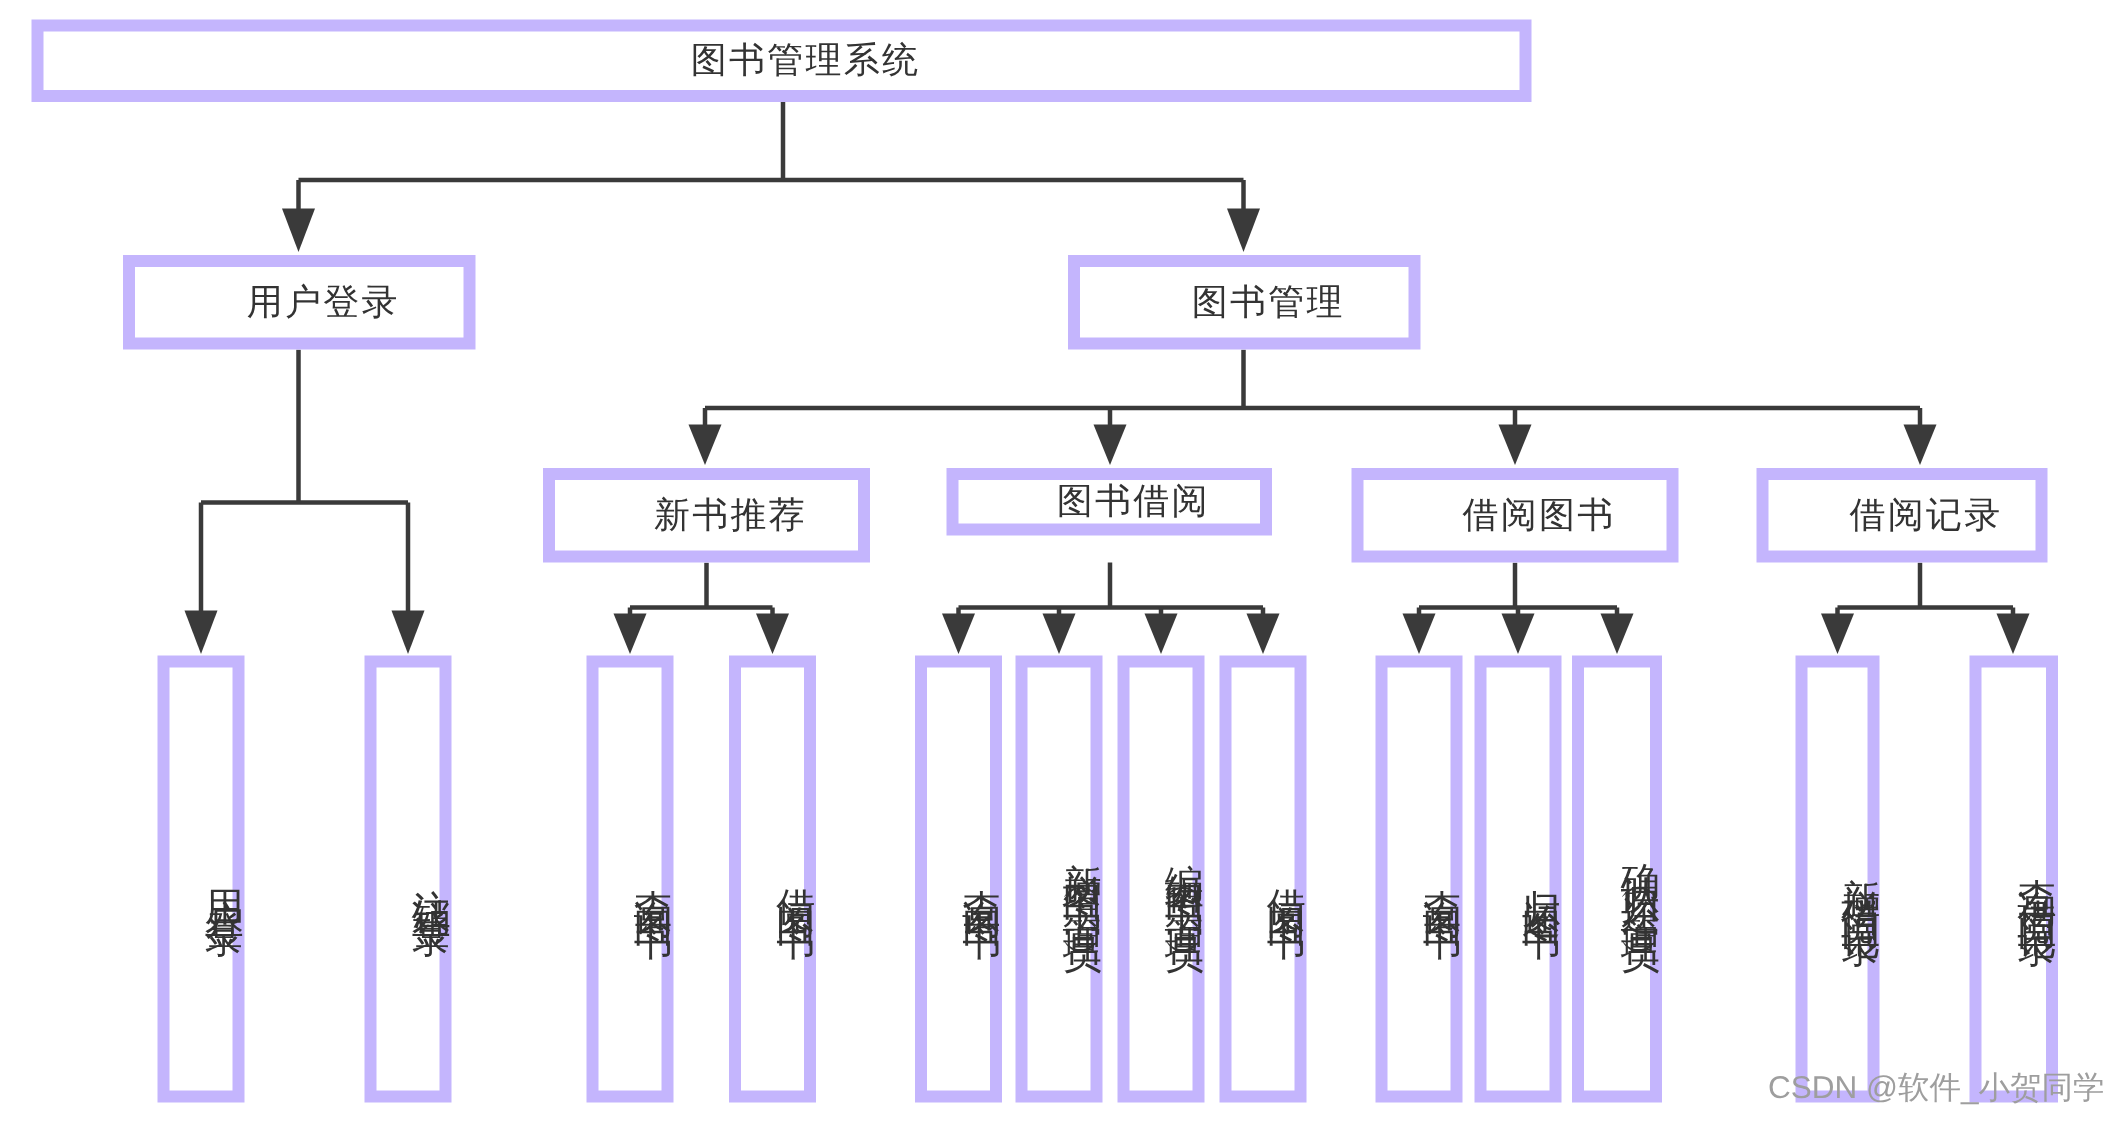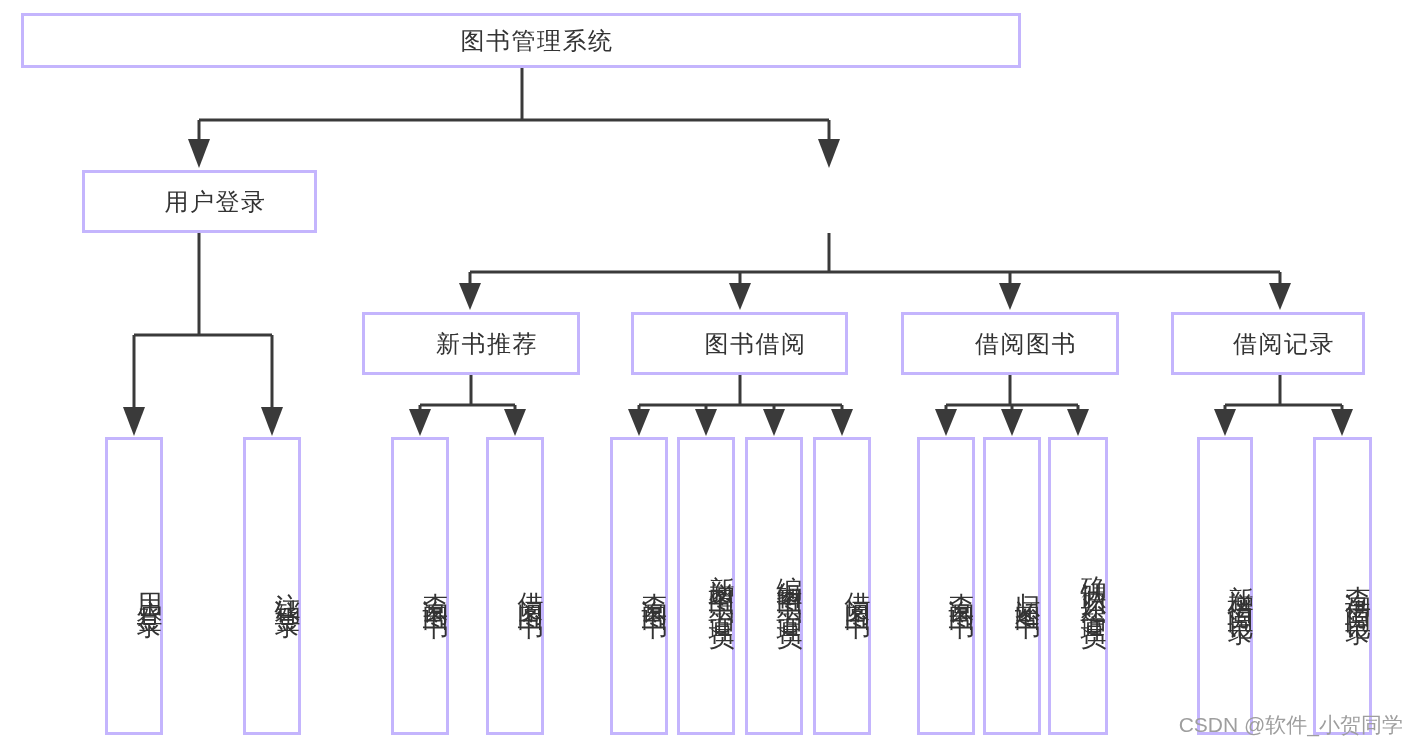--- a/index.html
+++ b/index.html
@@ -5,21 +5,21 @@
   html, body { margin:0; padding:0; }
   body {
     width:1405px; height:747px; position:relative;
     background:#ffffff; overflow:hidden;
     font-family:"Liberation Sans", sans-serif;
   }
   .stage { position:absolute; left:0; top:0; width:1405px; height:747px; }
   svg.connectors { position:absolute; left:0; top:0; z-index:1; }
   .node {
     position:absolute; box-sizing:border-box; z-index:2;
-    background:#ffffff; border:3px solid #c4b5fd;
+    background:#ffffff; border:8px solid #c4b5fd;
     display:flex; align-items:center; justify-content:center;padding-left:32px;
   }
   .node .lbl {
     font-size:24px; color:#333333; letter-spacing:1.5px;
     line-height:1; white-space:nowrap;
   }
   .node.v .lbl {
     writing-mode:vertical-rl; text-orientation:mixed;
     font-size:26px; letter-spacing:7px; line-height:1;
     white-space:normal;
@@ -99,25 +99,28 @@
     </g>
   </svg>
 
   <div class="node h" style="left:21px; top:13px; width:1000px; height:55px">
     <span class="lbl">图书管理系统</span>
   </div>
 
   <div class="node h" style="left:82px; top:170px; width:235px; height:63px">
     <span class="lbl">用户登录</span>
   </div>
+  <div class="node h" style="left:712px; top:170px; width:235px; height:63px">
+    <span class="lbl">图书管理</span>
+  </div>
 
   <div class="node h" style="left:362px; top:312px; width:218px; height:63px">
     <span class="lbl">新书推荐</span>
   </div>
-  <div class="node h" style="left:631px; top:312px; width:217px; height:63px">
+  <div class="node h" style="left:631px; top:312px; width:217px; height:45px">
     <span class="lbl">图书借阅</span>
   </div>
   <div class="node h" style="left:901px; top:312px; width:218px; height:63px">
     <span class="lbl">借阅图书</span>
   </div>
   <div class="node h" style="left:1171px; top:312px; width:194px; height:63px">
     <span class="lbl">借阅记录</span>
   </div>
 
   <div class="node v" style="left:105px; top:437px; width:58px; height:298px">

